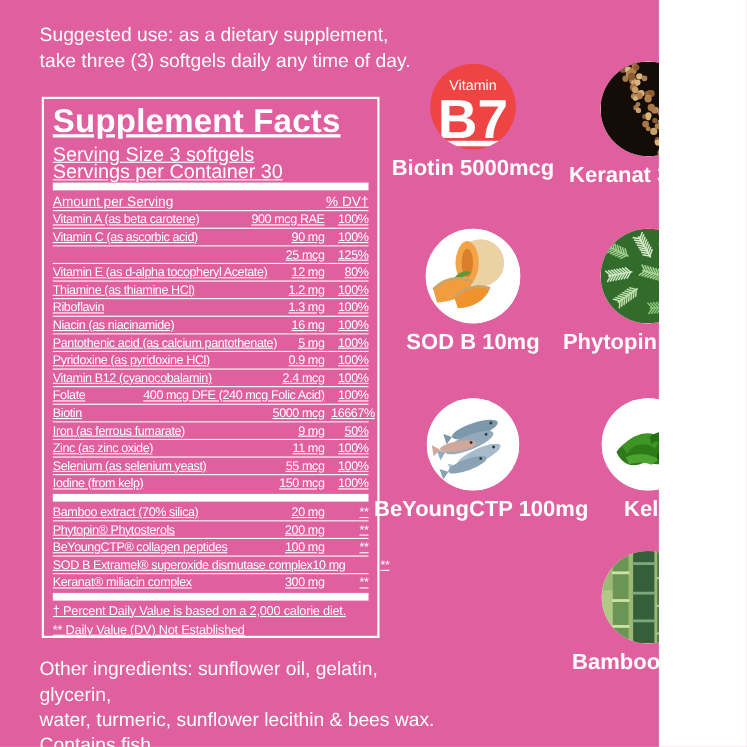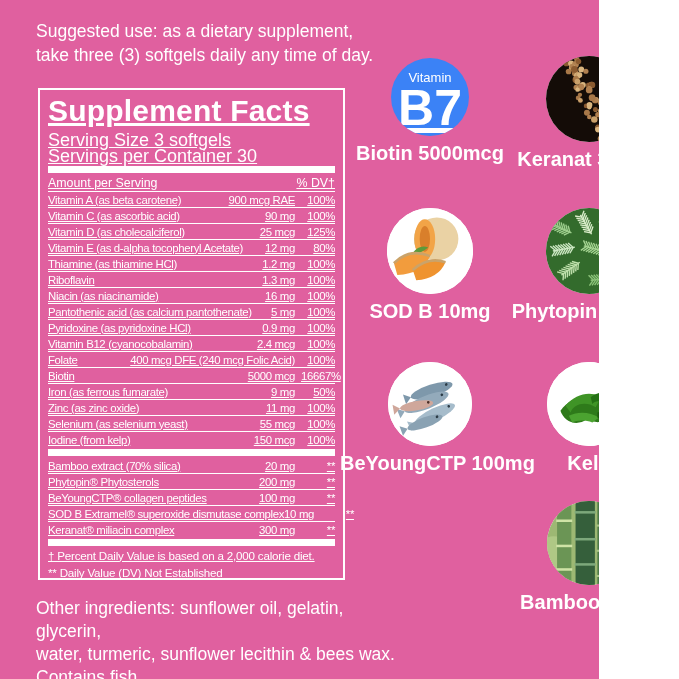--- a/index.html
+++ b/index.html
@@ -81,21 +81,20 @@
           <span class="rname">Vitamin A (as beta carotene)</span>
           <span class="ramt">900 mcg RAE</span>
           <span class="rdv">100%</span>
         </div>
         <div class="row">
           <span class="rname">Vitamin C (as ascorbic acid)</span>
           <span class="ramt">90 mg</span>
           <span class="rdv">100%</span>
         </div>
         <div class="row">
-          <span class="rname">Vitamin D (as cholecalciferol)</span>
           <span class="ramt">25 mcg</span>
           <span class="rdv">125%</span>
         </div>
         <div class="row">
           <span class="rname">Vitamin E (as d-alpha tocopheryl Acetate)</span>
           <span class="ramt">12 mg</span>
           <span class="rdv">80%</span>
         </div>
         <div class="row">
           <span class="rname">Thiamine (as thiamine HCl)</span>
@@ -188,21 +187,21 @@
     <div class="footnote">† Percent Daily Value is based on a 2,000 calorie diet.</div>
     <div class="footnote">** Daily Value (DV) Not Established</div>
   </div>
 
   <div class="other-ingredients">Other ingredients: sunflower oil, gelatin, glycerin,
 water, turmeric, sunflower lecithin &amp; bees wax.
 Contains fish.</div>
 
   <div id="badges">
       <div class="badge pos-biotin">
-        <div class="badge-circle size-78" style="background: #3b82f6;">
+        <div class="badge-circle size-78" style="background: #ef4444;">
           <div class="b7-top">Vitamin</div>
           <div class="b7-main">B7</div>
         </div>
         <div class="badge-label">Biotin 5000mcg</div>
       </div>
       <div class="badge pos-keranat">
         <div class="badge-circle size-86">
           <svg viewBox="0 0 100 100">
             <rect width="100" height="100" fill="#140c07"></rect>
             <circle cx="15.0" cy="7.9" r="2.9" fill="#c9a06a"></circle>

